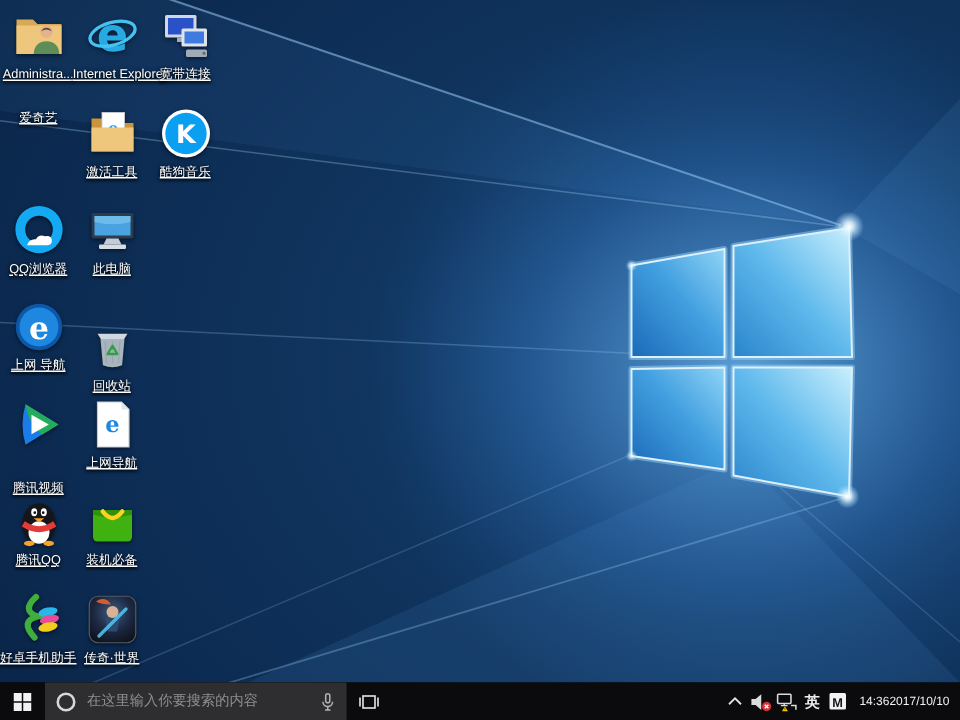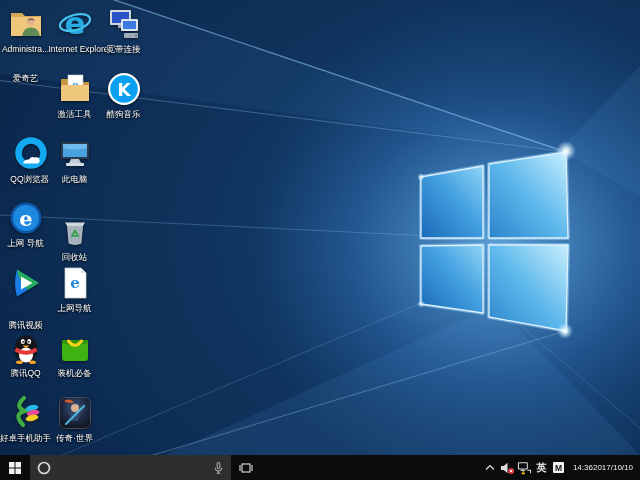--- a/index.html
+++ b/index.html
@@ -19,21 +19,21 @@
   
   .dicon{
     position:absolute;width:47px;height:62px;
     display:flex;flex-direction:column;align-items:center;cursor:default;
   }
   .dicon-art{width:36px;height:36px;flex:0 0 auto}
   .dicon-art svg{width:100%;height:100%;display:block;filter:drop-shadow(0 1px 1.5px rgba(0,0,0,.55))}
   .dicon-label{
     margin-top:2px;font-size:8.5px;line-height:10px;color:#fff;text-align:center;
     text-shadow:0 1px 2px rgba(0,0,0,.95),0 0 3px rgba(0,0,0,.7);
-    white-space:nowrap;max-width:52px;
+    white-space:nowrap;max-width:52px;text-decoration:underline;
   }
   
   .taskbar{
     position:absolute;left:0;bottom:0;width:640px;height:25px;
     background:#0b0b0e;display:flex;align-items:stretch;z-index:5;
   }
   .start-button{width:30px;display:flex;align-items:center;justify-content:center;cursor:pointer}
   .search-box{
     width:201px;background:#2e2e31;display:flex;align-items:center;
     padding:0 7px;box-sizing:border-box;gap:7px;cursor:text;
@@ -167,21 +167,21 @@
       <div class="dicon" style="left: 100px; top: 70.8px;">
         <div class="dicon-art">
           <svg viewBox="0 0 36 36">
             <circle cx="18" cy="18" r="16" fill="#fff"></circle>
             <circle cx="18" cy="18" r="13.8" fill="#0a9ff0"></circle>
             <text x="18" y="24.5" text-anchor="middle" font-size="17" font-weight="bold" fill="#fff" font-family="DejaVu Sans, sans-serif">K</text>
           </svg>
         </div>
         <div class="dicon-label">酷狗音乐</div>
       </div>
-      <div class="dicon" style="left: 2px; top: 135.6px; align-items: flex-end;">
+      <div class="dicon" style="left: 2px; top: 135.6px;">
         <div class="dicon-art">
           <svg viewBox="0 0 36 36">
             <circle cx="18" cy="17" r="12.5" fill="none" stroke="#14a9f3" stroke-width="6.5"></circle>
             <path d="M24 23l5.5 5-3 1.8z" fill="#14a9f3"></path>
             <path d="M10 27.5q1.5-4.5 6-4 1.8-3.5 6-2 4.5-.8 4.6 3.2 0 2.8-3.6 2.8H12.6q-2.6 0-2.6 0z" fill="#fff"></path>
           </svg>
         </div>
         <div class="dicon-label">QQ浏览器</div>
       </div>
       <div class="dicon" style="left: 51px; top: 135.6px;">
@@ -307,20 +307,21 @@
       <rect x="6.5" y="6.5" width="5.5" height="5.5" fill="#f2f2f2"></rect>
     </svg>
   </div>
 
   <div class="search-box">
     <span class="cortana">
       <svg width="14" height="14" viewBox="0 0 14 14">
           <circle cx="7" cy="7" r="5.5" fill="none" stroke="#d8d8d8" stroke-width="1.7"></circle>
         </svg>
     </span>
+    <span class="search-placeholder">在这里输入你要搜索的内容</span>
     <span class="mic">
       <svg width="11" height="14" viewBox="0 0 12 14" fill="none" stroke="#b2b2b2" stroke-width="1.1">
         <rect x="4.5" y="1" width="3" height="6.5" rx="1.5"></rect>
         <path d="M2.5 6.8a3.5 3.5 0 0 0 7 0"></path>
         <path d="M6 10.3v2.2M4 12.8h4"></path>
       </svg>
     </span>
   </div>
 
   <div class="taskview-button">

